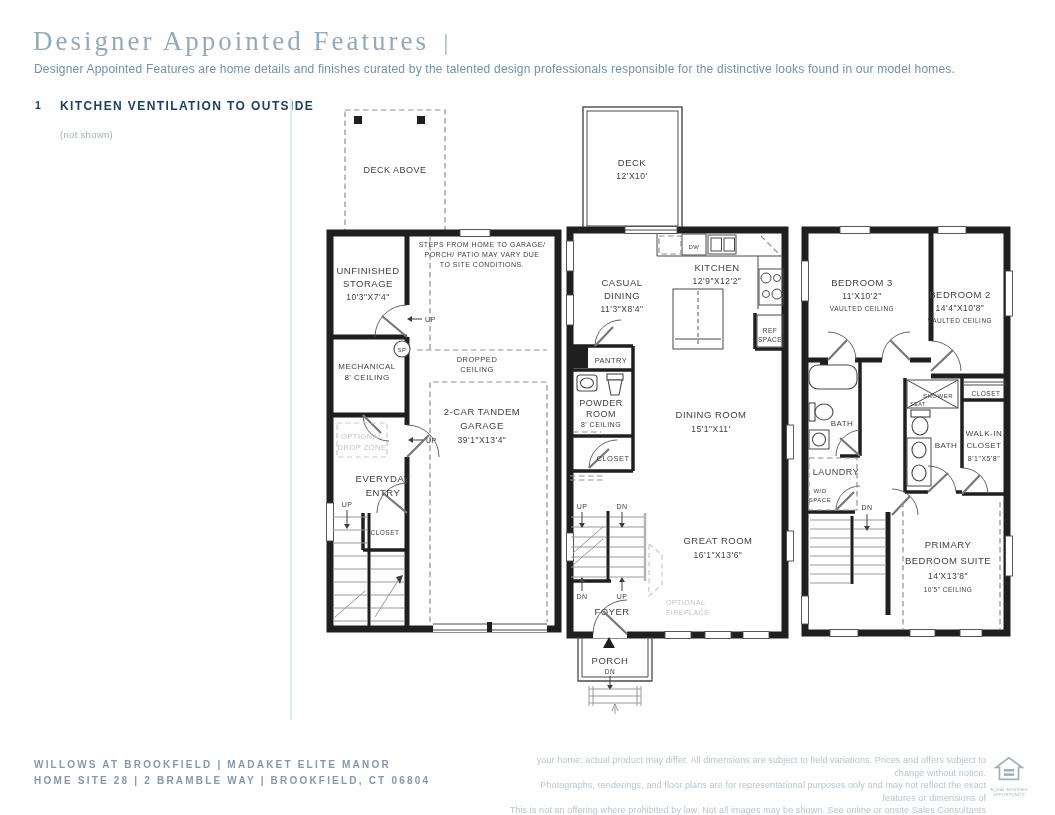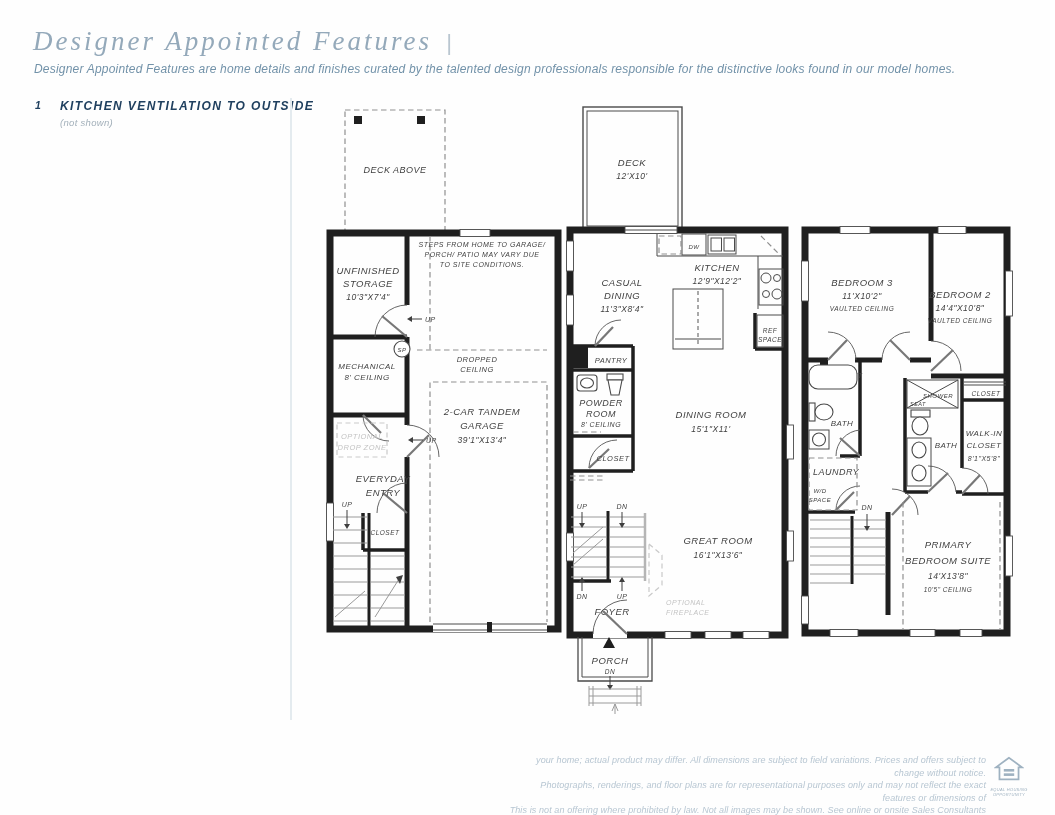--- a/index.html
+++ b/index.html
@@ -1,28 +1,28 @@
 <!DOCTYPE html>
 <html><head>
 <meta charset="utf-8">
 <style>
   html,body{margin:0;padding:0;background:#fff;}
   .page{position:relative;width:1050px;height:815px;background:#fefefe;overflow:hidden;
-        font-family:"Liberation Sans",sans-serif;font-style:italic;}
+        font-family:"Liberation Sans",sans-serif;}
   
   .hdr-row{position:absolute;left:33px;top:26px;display:flex;align-items:baseline;white-space:nowrap;}
   .title{font-family:"Liberation Serif",serif;font-size:27px;color:#94a9ba;letter-spacing:3px;font-weight:400;}
   .sep{color:#b9c6d0;font-size:22px;margin:0 14px;font-weight:300;}
   .section{font-size:15.5px;color:#20405f;letter-spacing:4.5px;font-weight:bold;}
   .desc{position:absolute;left:34px;top:62px;font-size:12px;color:#7292a9;letter-spacing:0.2px;}
   
   .feature{position:absolute;left:35px;top:99px;display:flex;}
   .fnum{font-size:10.5px;font-weight:bold;color:#20405f;width:25px;letter-spacing:1px;}
   .ftitle{font-size:12px;font-weight:bold;color:#20405f;letter-spacing:1.4px;text-align:center;}
-  .fnote{font-size:9.5px;color:#a3b0ba;margin-top:4px;letter-spacing:0.3px;}
+  .fnote{font-size:9.5px;color:#a3b0ba;margin-top:16px;letter-spacing:0.3px;}
   .vline{position:absolute;left:290px;top:98px;width:2px;height:622px;background:#e4ebef;}
   
   .plan{position:absolute;}
   svg text{font-family:"Liberation Sans",sans-serif;fill:#3f3f3f;letter-spacing:0.5px;}
   .mid{text-anchor:middle}
   .lt{fill:#c3c3c3}
   .s95{font-size:9.5px}.s9{font-size:9px}.s85{font-size:8.5px}.s8{font-size:8px}
   .s75{font-size:7.5px}.s7{font-size:7px}.s65{font-size:6.5px}.s6{font-size:6px}.s55{font-size:5.5px}
   .w7{fill:none;stroke:#1f1f1f;stroke-width:7}
   .iw{stroke:#1f1f1f;stroke-width:5;fill:none}
@@ -447,20 +447,24 @@
     <g>
       <line x1="103" y1="276" x2="103" y2="404" class="dsh"></line>
       <line x1="200" y1="276" x2="200" y2="404" class="dsh"></line>
       <text x="148" y="322" class="s95 mid">PRIMARY</text>
       <text x="148" y="338" class="s95 mid">BEDROOM SUITE</text>
       <text x="148" y="353" class="s85 mid">14'X13'8"</text>
       <text x="148" y="366" class="s65 mid">10'5" CEILING</text>
     </g>
   </svg>
 
+  <div class="f-left">
+    <div>WILLOWS AT BROOKFIELD  |  MADAKET ELITE MANOR</div>
+    <div>HOME SITE 28  |  2 BRAMBLE WAY  |  BROOKFIELD, CT 06804</div>
+  </div>
   <div class="f-disc">
     <div>your home; actual product may differ. All dimensions are subject to field variations. Prices and offers subject to change without notice.</div>
     <div>Photographs, renderings, and floor plans are for representational purposes only and may not reflect the exact features or dimensions of</div>
     <div>This is not an offering where prohibited by law. Not all images may be shown. See online or onsite Sales Consultants for details.</div>
   </div>
   <div class="f-logo">
     <svg width="30" height="26" viewBox="0 0 34 30">
       <path d="M17 2 L2 13 H6 V27 H28 V13 H32 Z" fill="none" stroke="#9fb2c1" stroke-width="2"></path>
       <rect x="11" y="15" width="12" height="3" fill="#9fb2c1"></rect>
       <rect x="11" y="20" width="12" height="3" fill="#9fb2c1"></rect>

